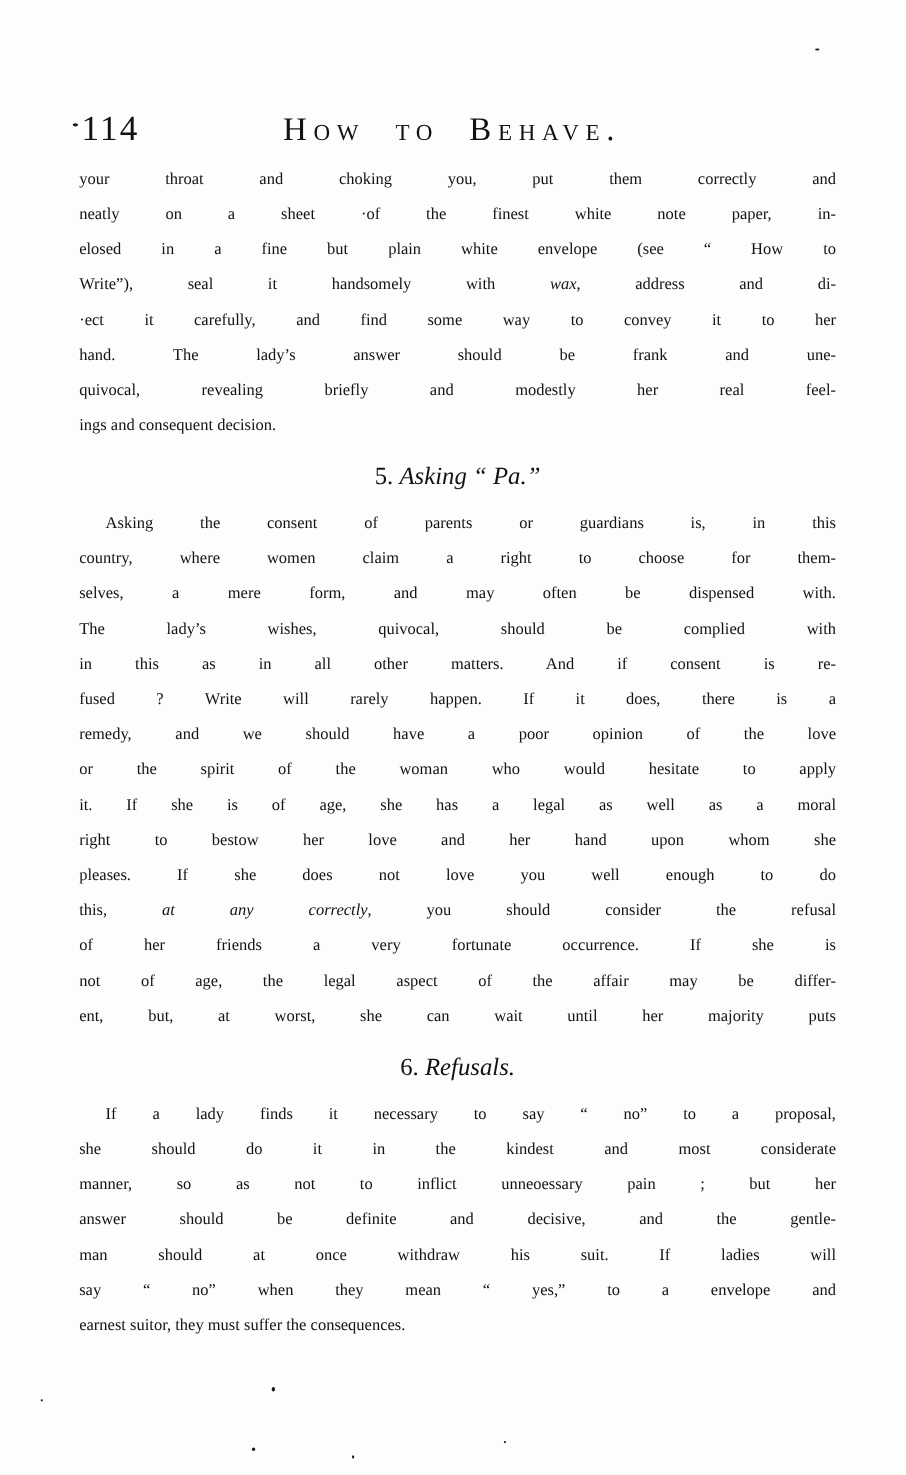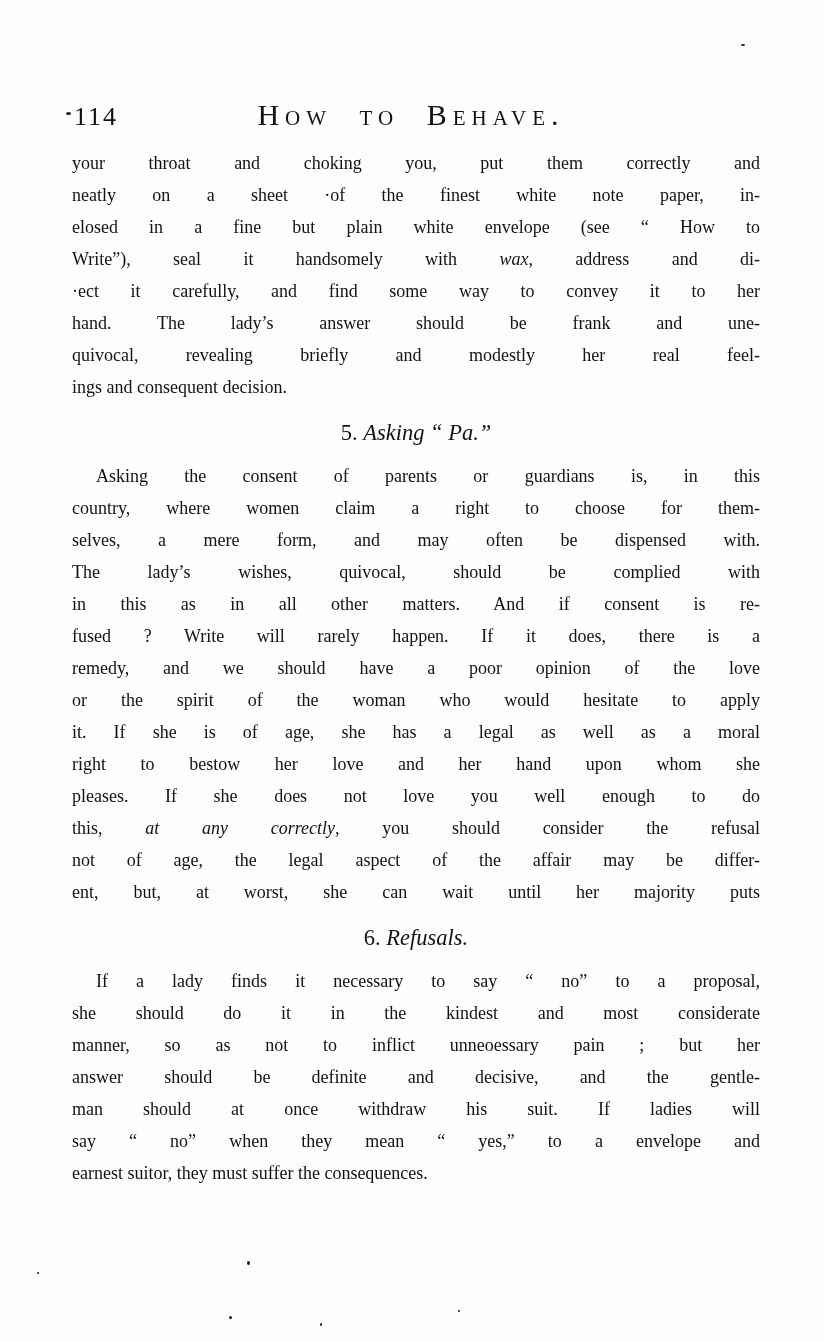--- a/index.html
+++ b/index.html
@@ -15,41 +15,41 @@
   }
   .header {
     position: absolute;
     top: 98px;
     left: 74px;
     right: 66px;
     display: flex;
     align-items: baseline;
   }
   .page-number {
-    font-size: 26px;
+    font-size: 32px;
     letter-spacing: 2px;
     min-width: 70px;
   }
   .running-title {
     flex: 1;
     text-align: center;
     font-variant: small-caps;
     font-size: 30px;
     letter-spacing: 6px;
     word-spacing: 14px;
     padding-right: 80px;
   }
   .page-body {
     position: absolute;
     top: 147px;
     left: 72px;
     width: 688px;
   }
   .line {
-    font-size: 18px;
+    font-size: 15px;
     line-height: 32px;
     text-align: justify;
     text-align-last: justify;
   }
   .line.last { text-align-last: left; }
   .para.indent .line.first { text-indent: 24px; }
   .heading {
     text-align: center;
     font-size: 22.5px;
     line-height: 30px;
@@ -90,20 +90,21 @@
         <div class="line"><span>selves, a mere form, and may often be dispensed with.</span></div>
         <div class="line"><span>The lady’s wishes, quivocal, should be complied with</span></div>
         <div class="line"><span>in this as in all other matters. And if consent is re-</span></div>
         <div class="line"><span>fused ? Write will rarely happen. If it does, there is a</span></div>
         <div class="line"><span>remedy, and we should have a poor opinion of the love</span></div>
         <div class="line"><span>or the spirit of the woman who would hesitate to apply</span></div>
         <div class="line"><span>it. If she is of age, she has a legal as well as a moral</span></div>
         <div class="line"><span>right to bestow her love and her hand upon whom she</span></div>
         <div class="line"><span>pleases. If she does not love you well enough to do</span></div>
         <div class="line"><span>this, </span><span class="em">at any correctly</span><span>, you should consider the refusal</span></div>
+        <div class="line"><span>of her friends a very fortunate occurrence. If she is</span></div>
         <div class="line"><span>not of age, the legal aspect of the affair may be differ-</span></div>
         <div class="line"><span>ent, but, at worst, she can wait until her majority puts</span></div>
       </div>
       <div class="heading"><span>6. </span><span class="htitle">Refusals.</span></div>
       <div class="para indent">
         <div class="line first"><span>If a lady finds it necessary to say “ no” to a proposal,</span></div>
         <div class="line"><span>she should do it in the kindest and most considerate</span></div>
         <div class="line"><span>manner, so as not to inflict unneoessary pain ; but her</span></div>
         <div class="line"><span>answer should be definite and decisive, and the gentle-</span></div>
         <div class="line"><span>man should at once withdraw his suit. If ladies will</span></div>

